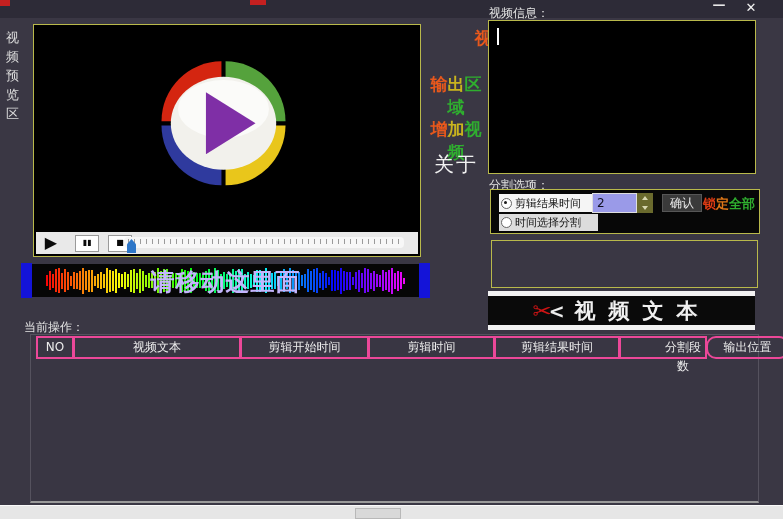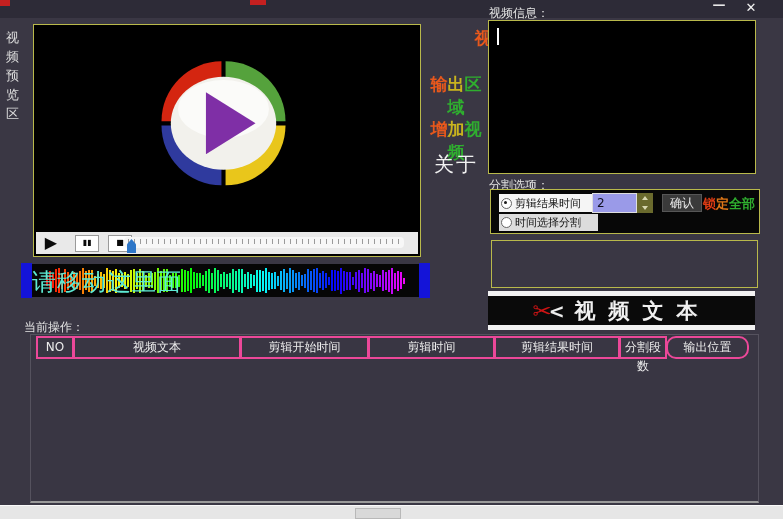--- a/index.html
+++ b/index.html
@@ -33,22 +33,22 @@
     background:repeating-linear-gradient(90deg,#9a9a9a 0 1px,transparent 1px 6px);}
   .thumb{position:absolute;left:3px;top:2px;width:9px;height:14px;background:#2e77c8;
     clip-path:polygon(50% 0,100% 38%,100% 100%,0 100%,0 38%);}
 
   
   .blue-l{left:21px;top:263px;width:11px;height:35px;background:#1414d8;}
   .blue-r{left:419px;top:263px;width:11px;height:35px;background:#1414d8;}
   .wavestrip{left:32px;top:264px;width:387px;height:33px;background:#060606;overflow:hidden;}
   .wavebars{position:absolute;inset:0;display:flex;align-items:center;justify-content:center;gap:1px;padding:0 8px;}
   .wavebars div{width:2px;flex:0 0 auto;}
-  .overlay{position:absolute;left:0;width:100%;top:2px;text-align:left;color:#5eead4;
-    font-size:24px;font-weight:normal;letter-spacing:1px;}
+  .overlay{position:absolute;left:0;width:100%;top:2px;text-align:center;color:#c4b5fd;
+    font-size:24px;font-weight:bold;letter-spacing:1px;}
 
   
   .act{left:423px;width:66px;text-align:center;font-size:17px;font-weight:bold;cursor:default;}
   .act1{top:27px;margin-left:44px;} .act2{top:73px;} .act3{top:118px;}
   .about{left:423px;top:151px;width:66px;text-align:center;font-size:20px;color:#f2f2f2;letter-spacing:2px;cursor:default;}
   .mc1{color:#e8581c;} .mc2{color:#c9b41e;} .mc3{color:#2fae2f;} .mc4{color:#2fae2f;}
   .lk1{color:#e03c14;} .lk2{color:#e07818;}
 
   
   .info-label{left:489px;top:5px;font-size:12px;color:#e5e5e5;}
@@ -83,21 +83,21 @@
   .table-wrap{left:30px;top:334px;width:729px;height:169px;background:#393643;
     border:1px solid #55525e;border-bottom:2px solid #9a9a9a;box-sizing:border-box;}
   .thead{position:absolute;left:5px;top:1px;display:flex;}
   .hcell{height:19px;line-height:19px;border:2px solid #ec4899;margin-left:-1px;
     text-align:center;font-size:12px;color:#ececec;box-sizing:content-box;cursor:default;}
   .hcell:nth-child(1){width:34px;margin-left:0;}
   .hcell:nth-child(2){width:164px;}
   .hcell:nth-child(3){width:125px;}
   .hcell:nth-child(4){width:123px;}
   .hcell:nth-child(5){width:122px;}
-  .hcell:nth-child(6){width:44px;}
+  .hcell:nth-child(6){width:44px;padding-left:40px;}
   .hcell:nth-child(7){width:79px;border-radius:10px;}
   .tbody{position:absolute;left:1px;right:1px;top:22px;bottom:1px;}
 
   
   .hscroll{left:0;top:505px;width:783px;height:14px;background:#e6e6e6;border-top:1px solid #fafafa;}
   .hthumb{position:absolute;left:355px;top:2px;width:44px;height:9px;background:#d9d9d9;border:1px solid #b8b8b8;}
 </style>
 </head>
 <body>
 

